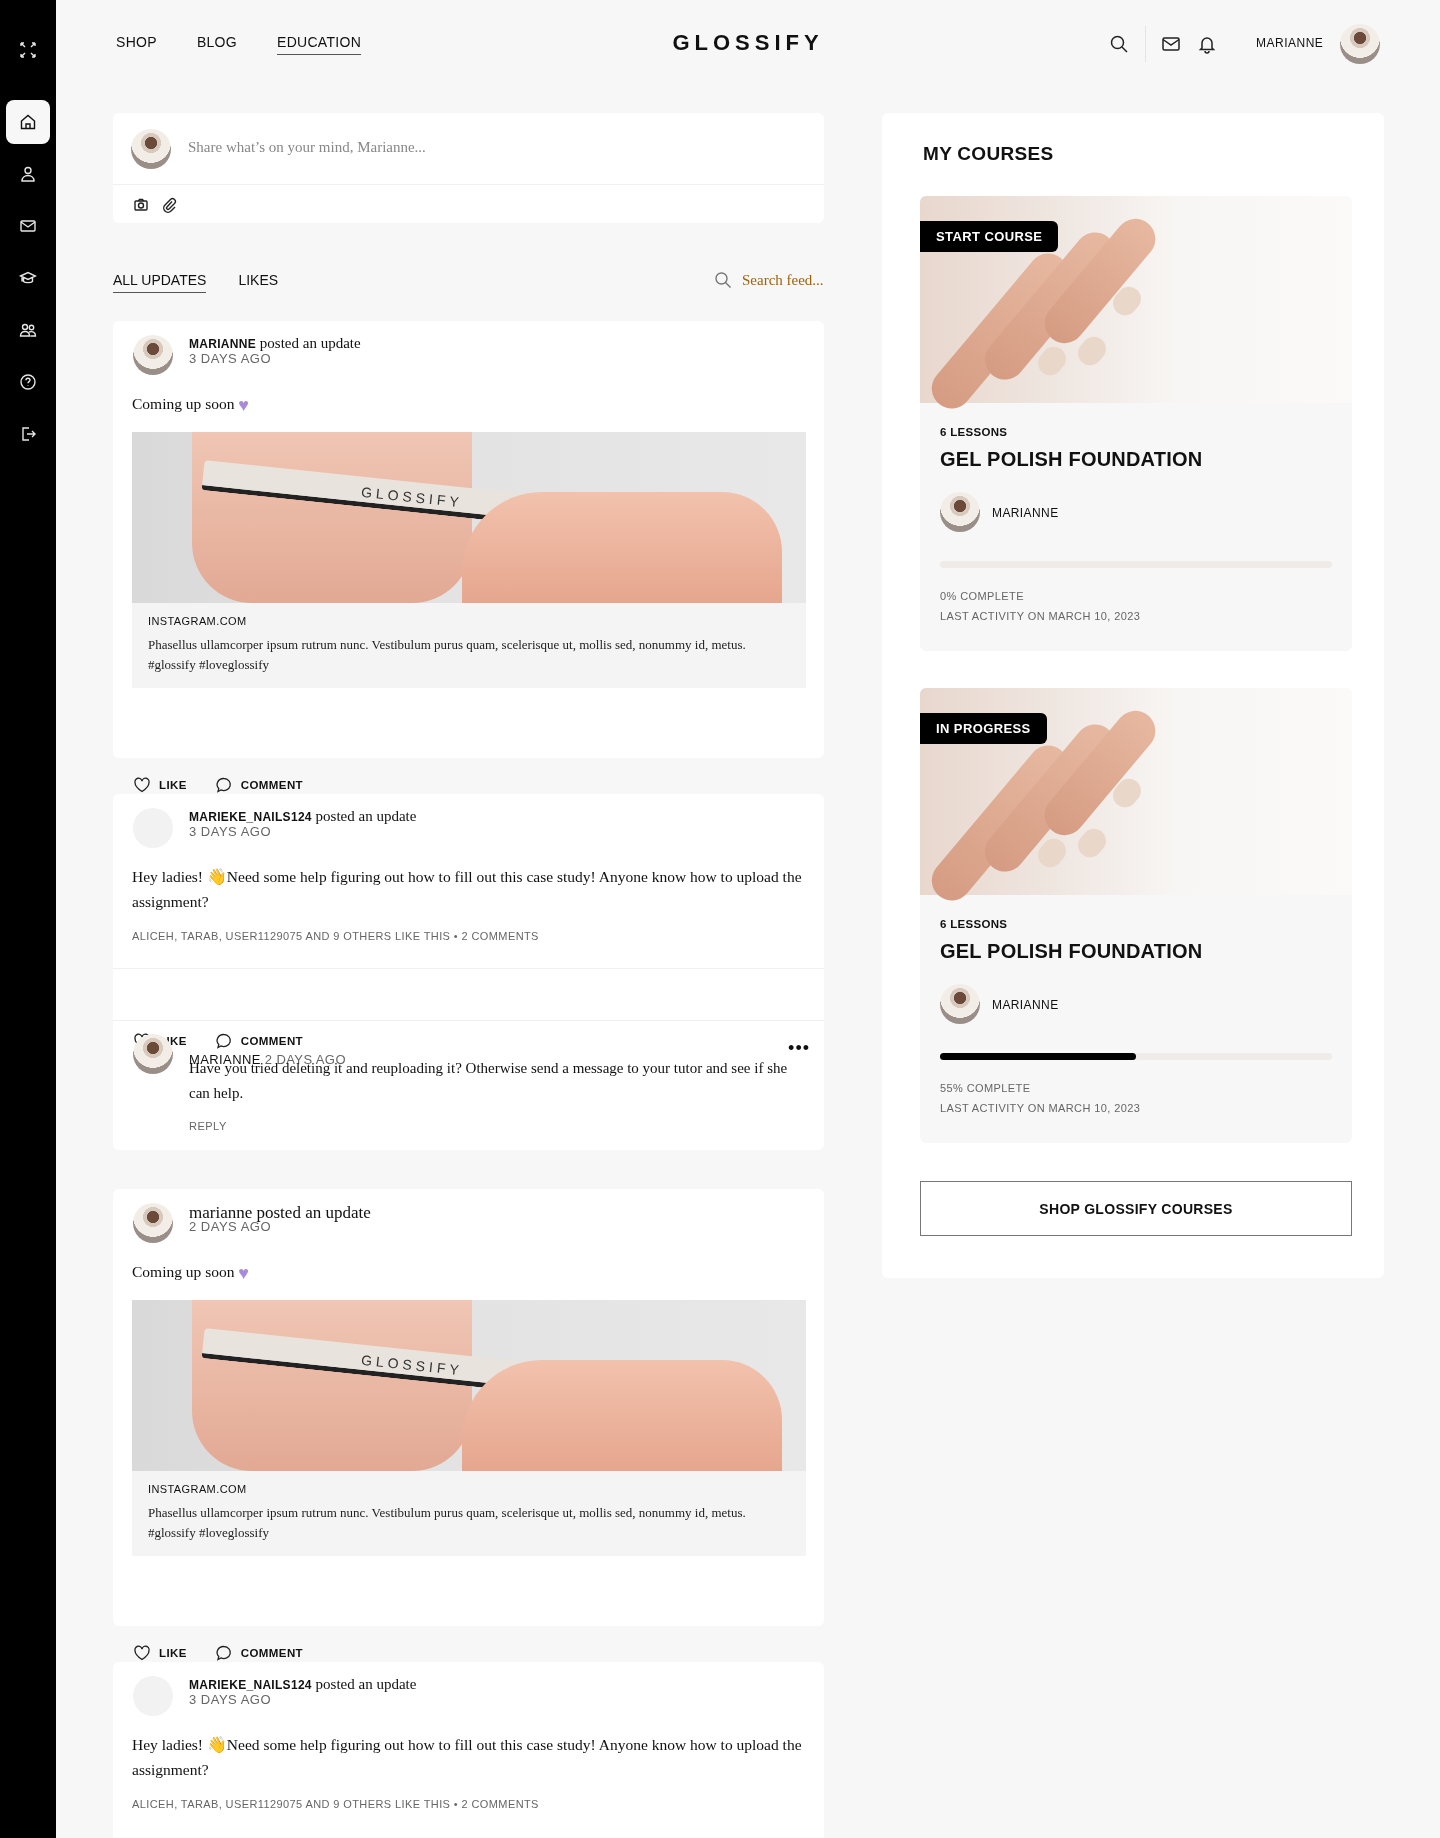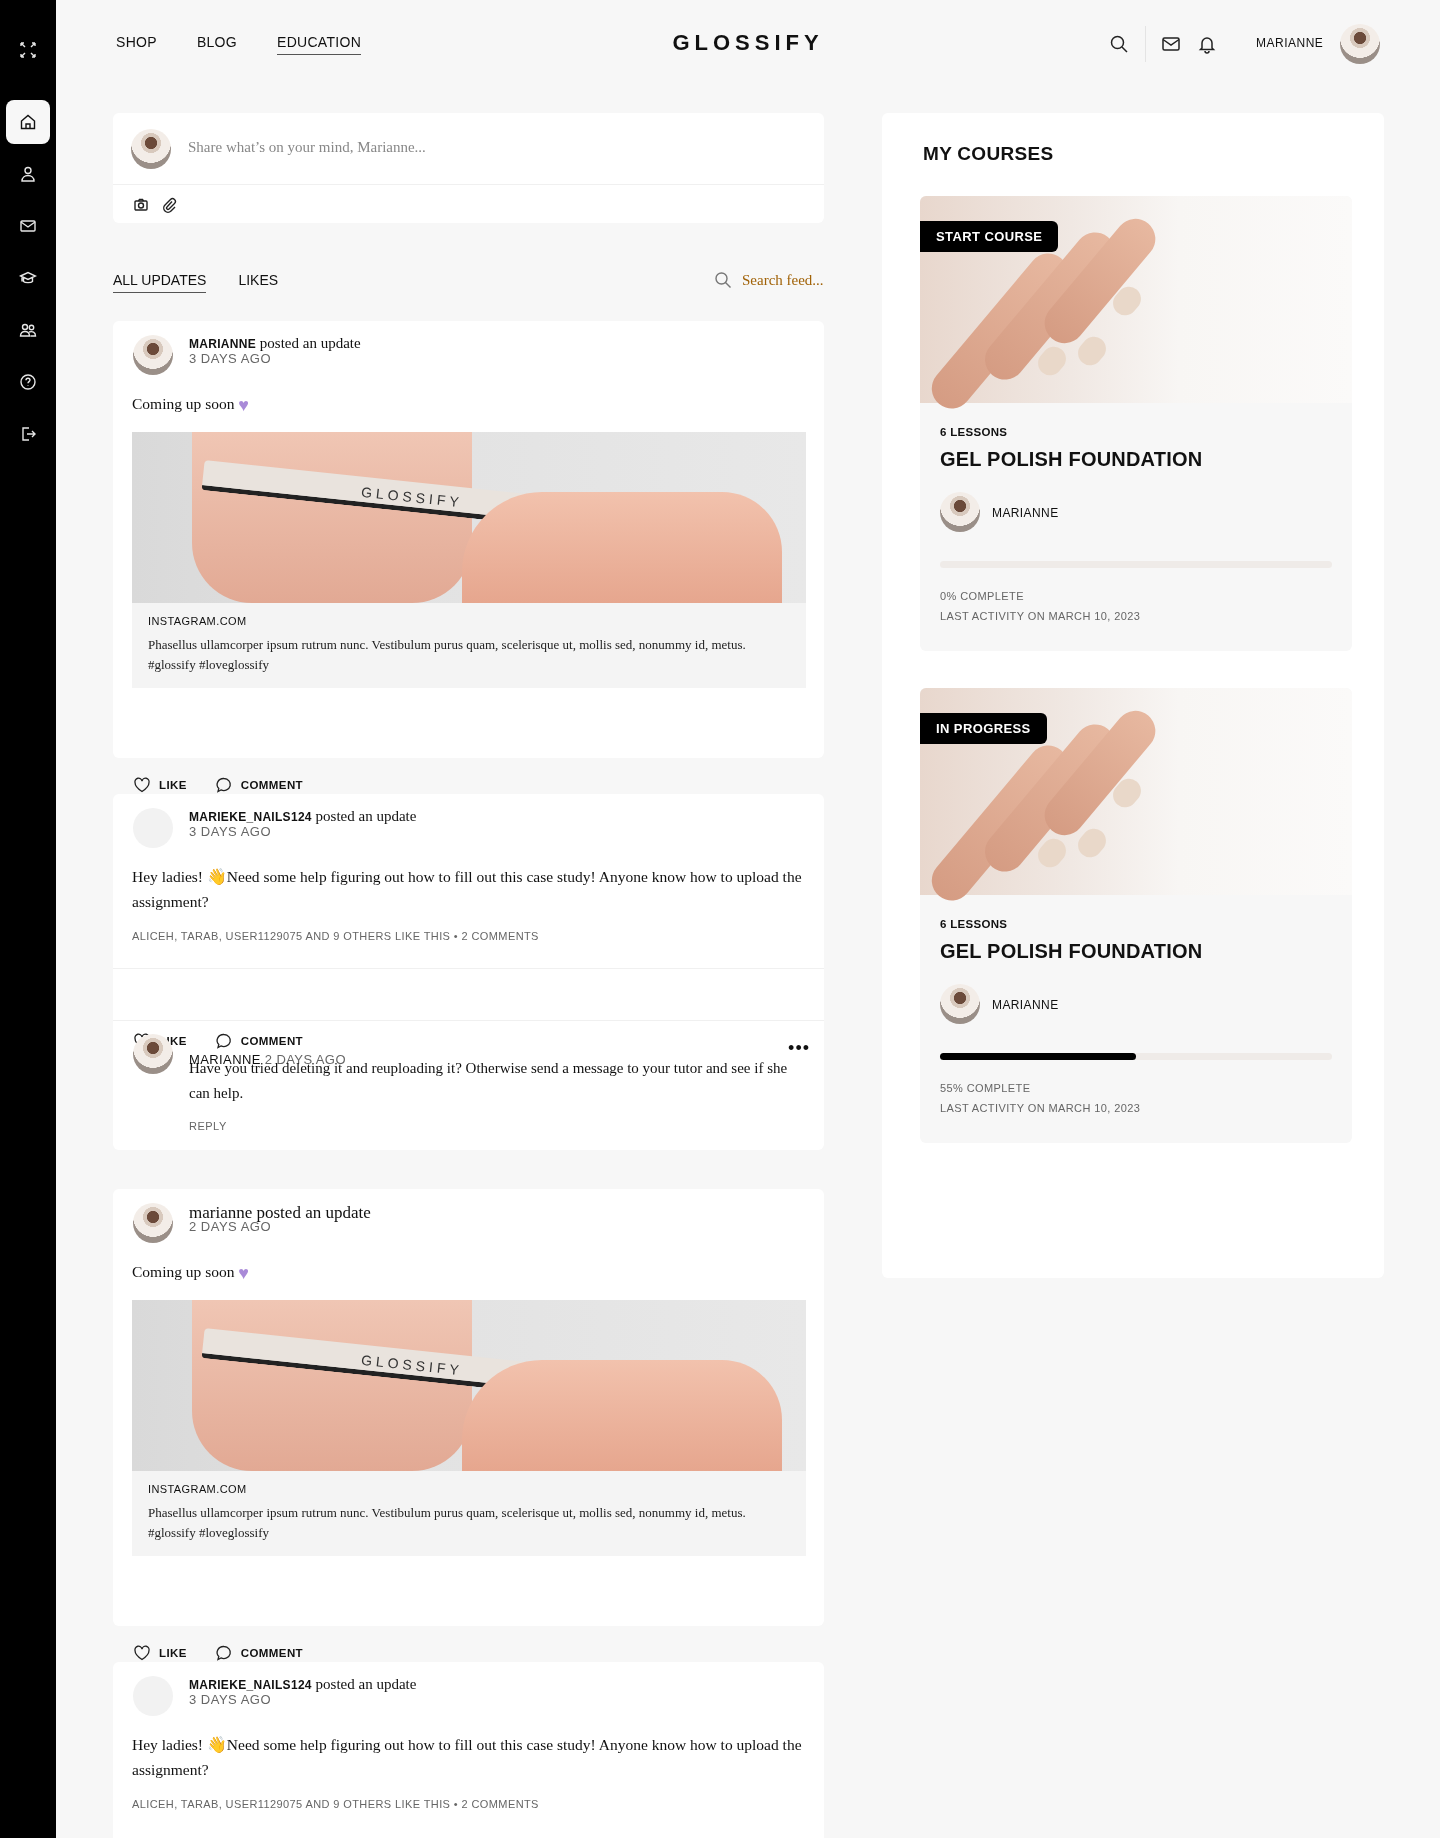--- a/index.html
+++ b/index.html
@@ -358,13 +358,14 @@
     <div class="ctitle">GEL POLISH FOUNDATION</div>
     <div class="cav avatar"></div>
     <div class="cauth">MARIANNE</div>
     <div class="track">
         <div class="fill" style="width: 50%;"></div>
       </div>
     <div class="pct">55% COMPLETE</div>
     <div class="last">LAST ACTIVITY ON MARCH 10, 2023</div>
   </div>
 
+  <div class="shop-btn">SHOP GLOSSIFY COURSES</div>
 </div>
 
 </body></html>

